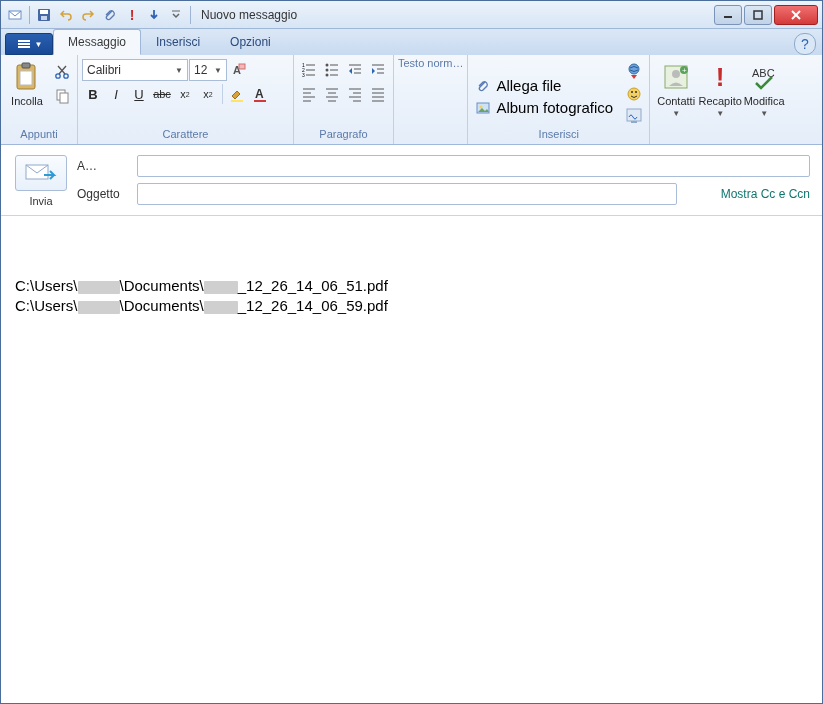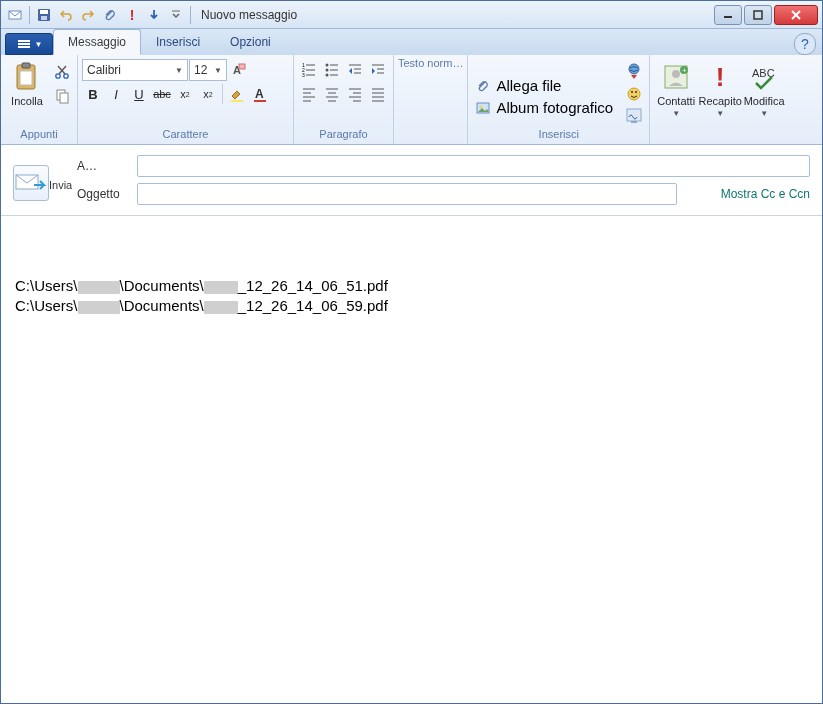--- a/index.html
+++ b/index.html
@@ -37,21 +37,21 @@
 
 
 .clipboard-side { display:flex; flex-direction:column; gap:2px; margin-left:2px; padding-top:4px;}
 
 
 .stackbtn { display:flex; align-items:center; gap:4px; padding:1px 4px; font-size:15px; cursor:pointer; height:20px; }
 .stackbtn .ic{ width:16px; text-align:center; font-size:14px; }
 
 
 .compose-header { padding: 10px 12px 4px 12px; display:flex; gap:8px; border-bottom:1px solid #c8d5e6; }
-.send-wrap { width: 56px; display:flex; flex-direction:row; align-items:center; }
+.send-wrap { width: 56px; display:flex; flex-direction:column; align-items:center; }
 .send-btn { width:52px; height:36px; border:1px solid #a9bdd9; background:linear-gradient(#f9fcff,#e8f0fa); border-radius:3px; display:flex; align-items:center; justify-content:center; font-size:22px; cursor:pointer;}
 .send-lbl { font-size:11px; color:#333; margin-top:4px; }
 .fields { flex:1; }
 .field-row { display:flex; align-items:center; gap:8px; margin-bottom:6px; }
 .field-label { width: 52px; font-size:12px; color:#333; text-align:left; }
 .field-input { flex:1; height:22px; border:1px solid #a9bdd9; border-radius:2px; padding:0 4px; font-size:12px; background:#fff; }
 .link { font-size:12px; color:#0f766e; cursor:pointer; white-space:nowrap; text-decoration:none;margin-left:36px; }
 
 
 .body-area { padding: 60px 14px 14px 14px; font-family: Calibri, sans-serif; font-size: 15px; color:#000; line-height:20px; white-space:pre; overflow:auto; }

